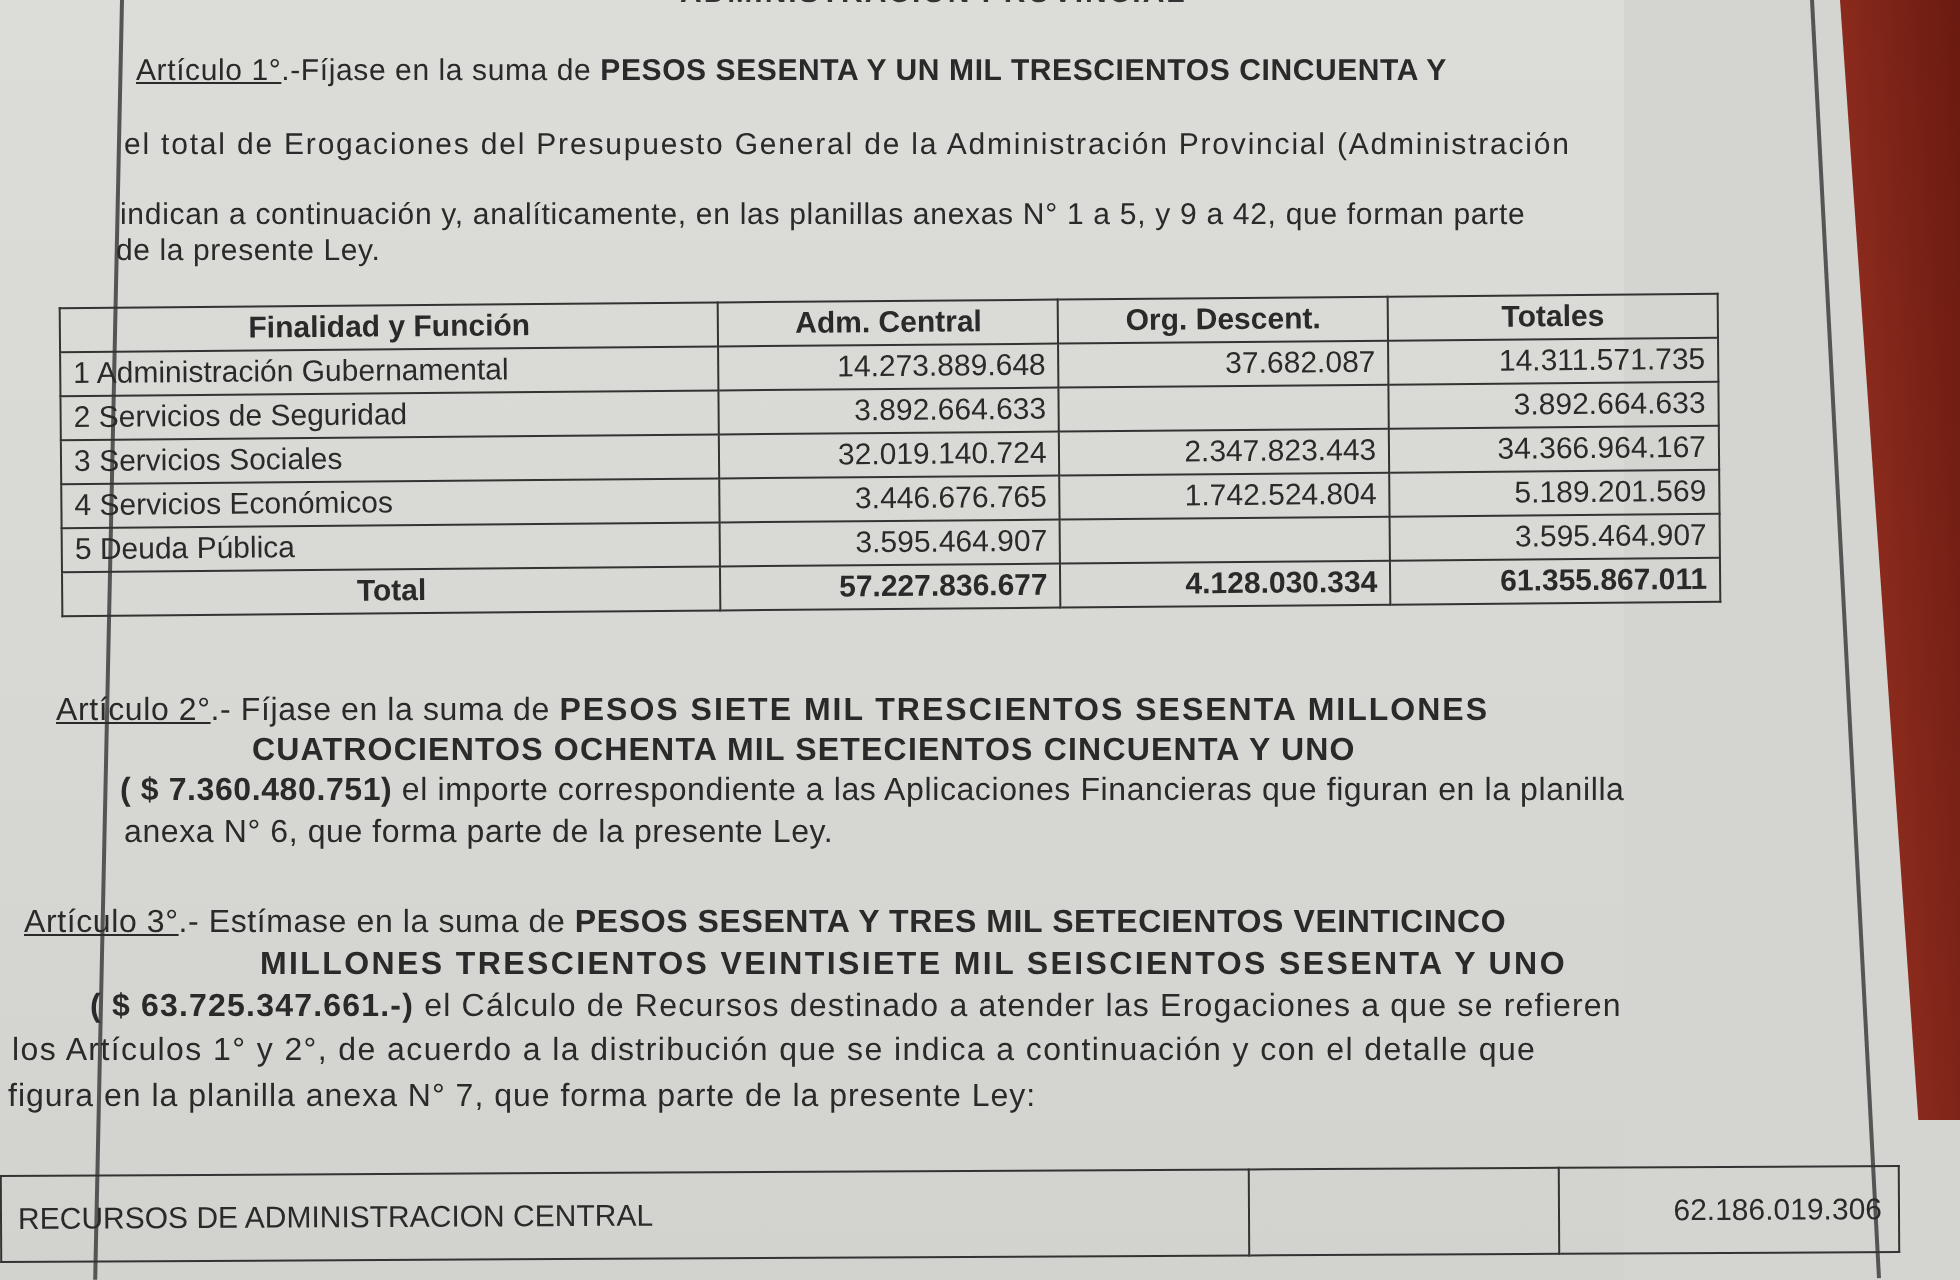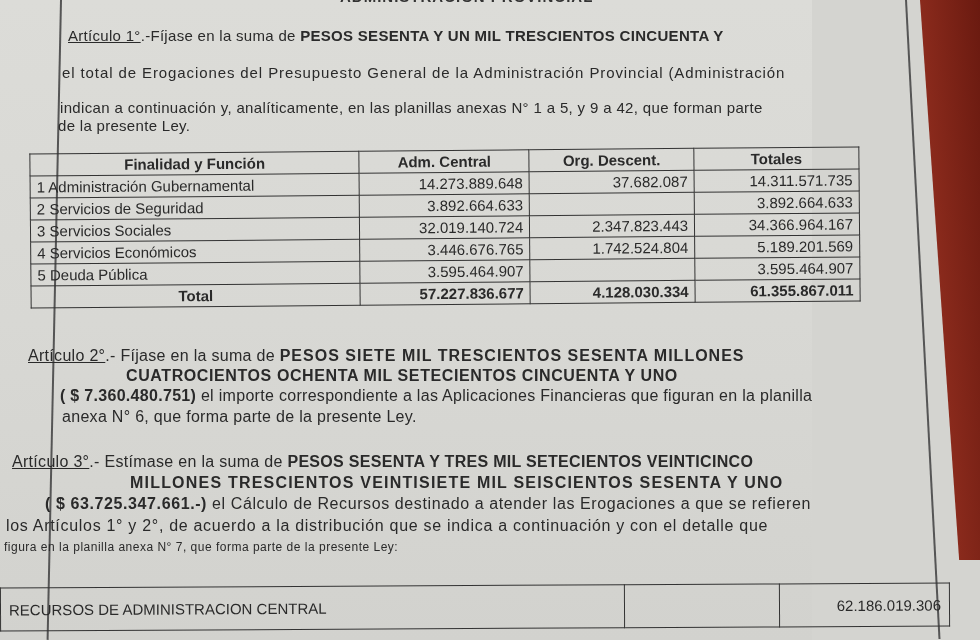--- a/index.html
+++ b/index.html
@@ -127,21 +127,21 @@
   <div class="line" style="left:18px; top:408px; font-size:16px;margin-left:44px;">anexa N° 6, que forma parte de la presente Ley.</div>
 
   <div class="line" style="left:12px; top:453px; font-size:16px;">
     <span class="u">Artículo 3°</span><span>.- Estímase en  la suma de </span><span class="b">PESOS SESENTA Y TRES MIL SETECIENTOS VEINTICINCO</span>
   </div>
   <div class="line b" style="left:130px; top:474px; font-size:16px; letter-spacing:1.2px;">MILLONES  TRESCIENTOS  VEINTISIETE  MIL  SEISCIENTOS  SESENTA  Y  UNO</div>
   <div class="line" style="left:8px; top:495px; font-size:16px; letter-spacing:0.6px;margin-left:37px;">
     <span class="b">( $ 63.725.347.661.-)</span><span> el Cálculo de Recursos destinado a atender las Erogaciones a que se refieren</span>
   </div>
   <div class="line" style="left:6px; top:517px; font-size:16px; letter-spacing:0.7px;">los Artículos 1° y 2°, de acuerdo a la distribución que se indica a continuación y con el detalle que</div>
-  <div class="line" style="left:4px; top:540px; font-size:12px; letter-spacing:0.5px;text-align:right;">figura en la planilla anexa N° 7, que forma parte de la presente Ley:</div>
+  <div class="line" style="left:4px; top:540px; font-size:16px; letter-spacing:0.5px;text-align:right;">figura en la planilla anexa N° 7, que forma parte de la presente Ley:</div>
 
   <table class="rec" style="width:950px; transform:rotate(-0.3deg);">
     <colgroup>
         <col style="width:625px">
         <col style="width:155px">
         <col style="width:170px">
       </colgroup>
     <tbody>
         <tr>
       <td>RECURSOS DE ADMINISTRACION CENTRAL</td>

